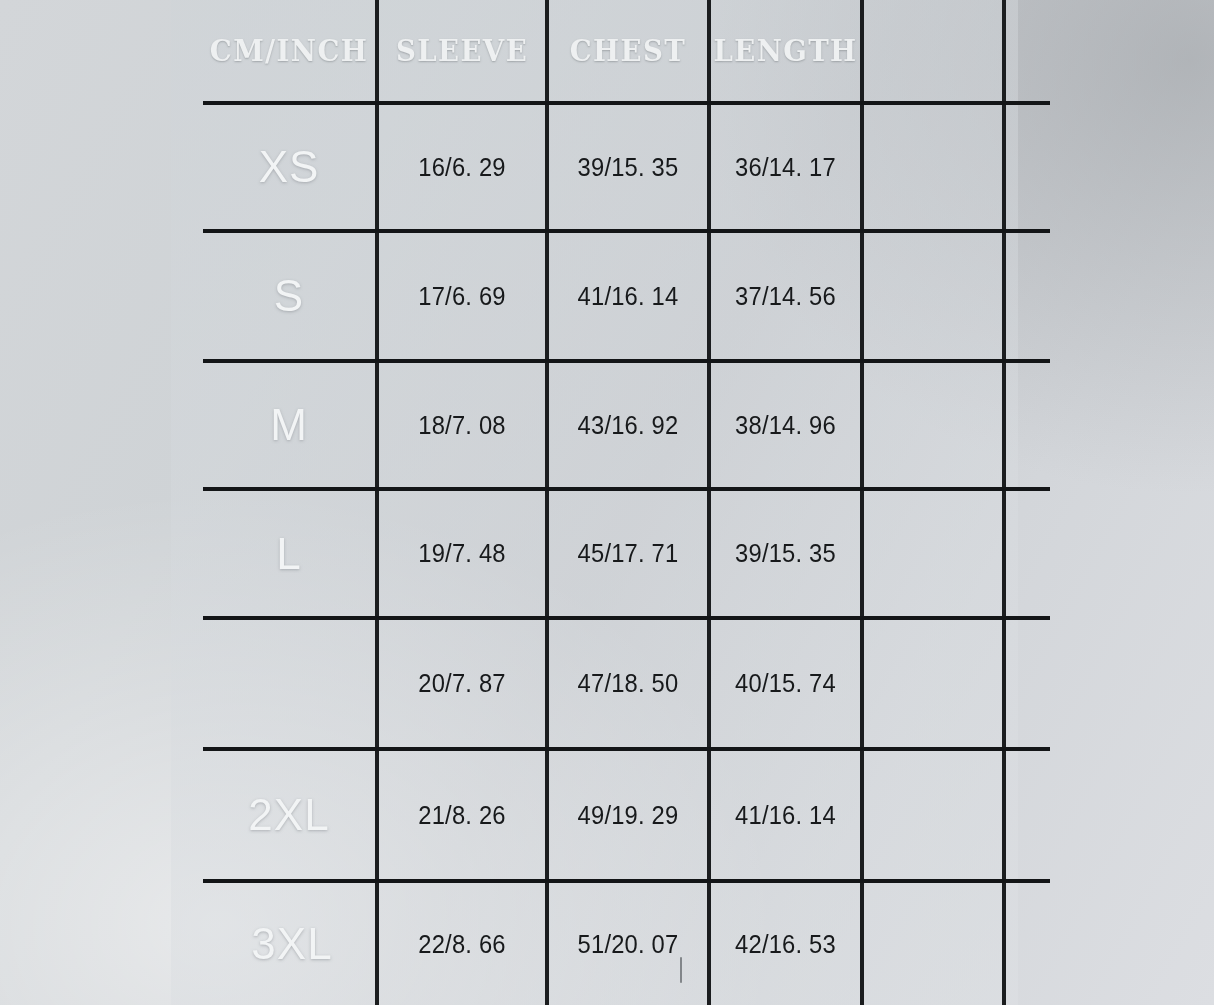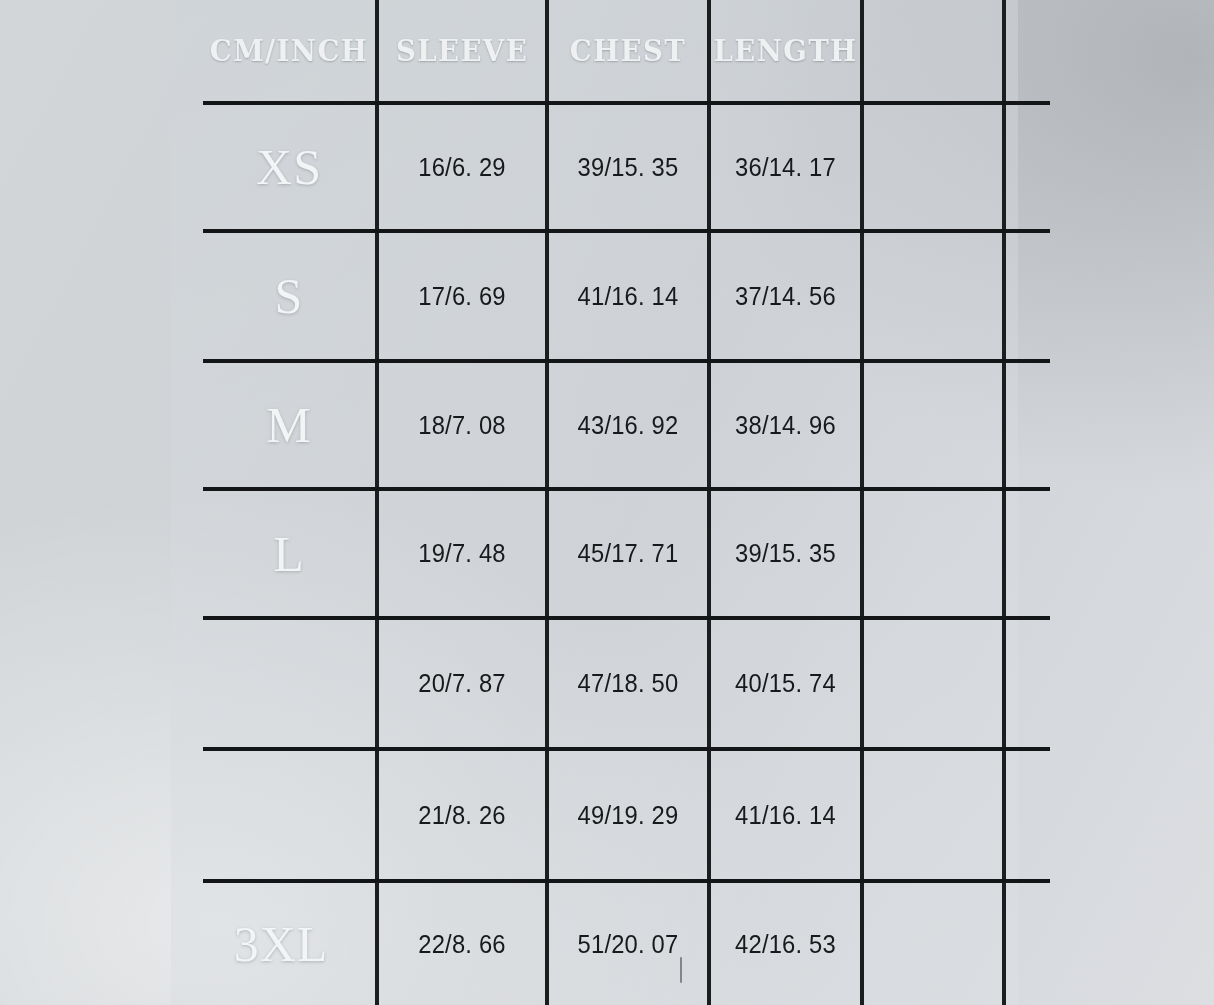--- a/index.html
+++ b/index.html
@@ -79,23 +79,23 @@
     font-weight: bold;
     font-size: 30px;
     letter-spacing: 1.5px;
     color: #eef0f1;
     text-shadow: 0 1px 2px rgba(120,125,130,0.55);
     transform: scaleX(0.92);
   }
 
   
   .size {
-    font-family: Liberation Serif, serif;
+    font-family: Liberation Sans, sans-serif;
     font-weight: normal;
-    font-size: 50px;
+    font-size: 44px;
     letter-spacing: 1px;
     color: #f2f4f5;
     text-shadow: 0 1px 3px rgba(125,130,135,0.5);
   }
 
   
   .val {
     font-family: "Liberation Sans", sans-serif;
     font-weight: normal;
     font-size: 25px;
@@ -162,25 +162,26 @@
 
     <div class="cell size" style="left:171px; top:491px; width:172px; height:125px;">L</div>
     <div class="cell val" style="left:347px; top:491px; width:166px; height:125px;">19/7. 48</div>
     <div class="cell val" style="left:517px; top:491px; width:158px; height:125px;">45/17. 71</div>
     <div class="cell val" style="left:679px; top:491px; width:149px; height:125px;">39/15. 35</div>
 
     <div class="cell val" style="left:347px; top:620px; width:166px; height:127px;">20/7. 87</div>
     <div class="cell val" style="left:517px; top:620px; width:158px; height:127px;">47/18. 50</div>
     <div class="cell val" style="left:679px; top:620px; width:149px; height:127px;">40/15. 74</div>
 
+    <div class="cell size" style="left:171px; top:751px; width:172px; height:128px;">2XL</div>
     <div class="cell val" style="left:347px; top:751px; width:166px; height:128px;">21/8. 26</div>
     <div class="cell val" style="left:517px; top:751px; width:158px; height:128px;">49/19. 29</div>
     <div class="cell val" style="left:679px; top:751px; width:149px; height:128px;">41/16. 14</div>
 
-    <div class="cell size" style="left:163px; top:883px; width:172px; height:122px;">3XL</div>
+    <div class="cell size" style="left:174px; top:883px; width:172px; height:122px;">3XL</div>
     <div class="cell val" style="left:347px; top:883px; width:166px; height:122px;">22/8. 66</div>
     <div class="cell val" style="left:517px; top:883px; width:158px; height:122px;">51/20. 07</div>
     <div class="cell val" style="left:679px; top:883px; width:149px; height:122px;">42/16. 53</div>
 
     <div id="caret-artifact"></div>
 
   </div>
 </div>
 
 </body></html>

